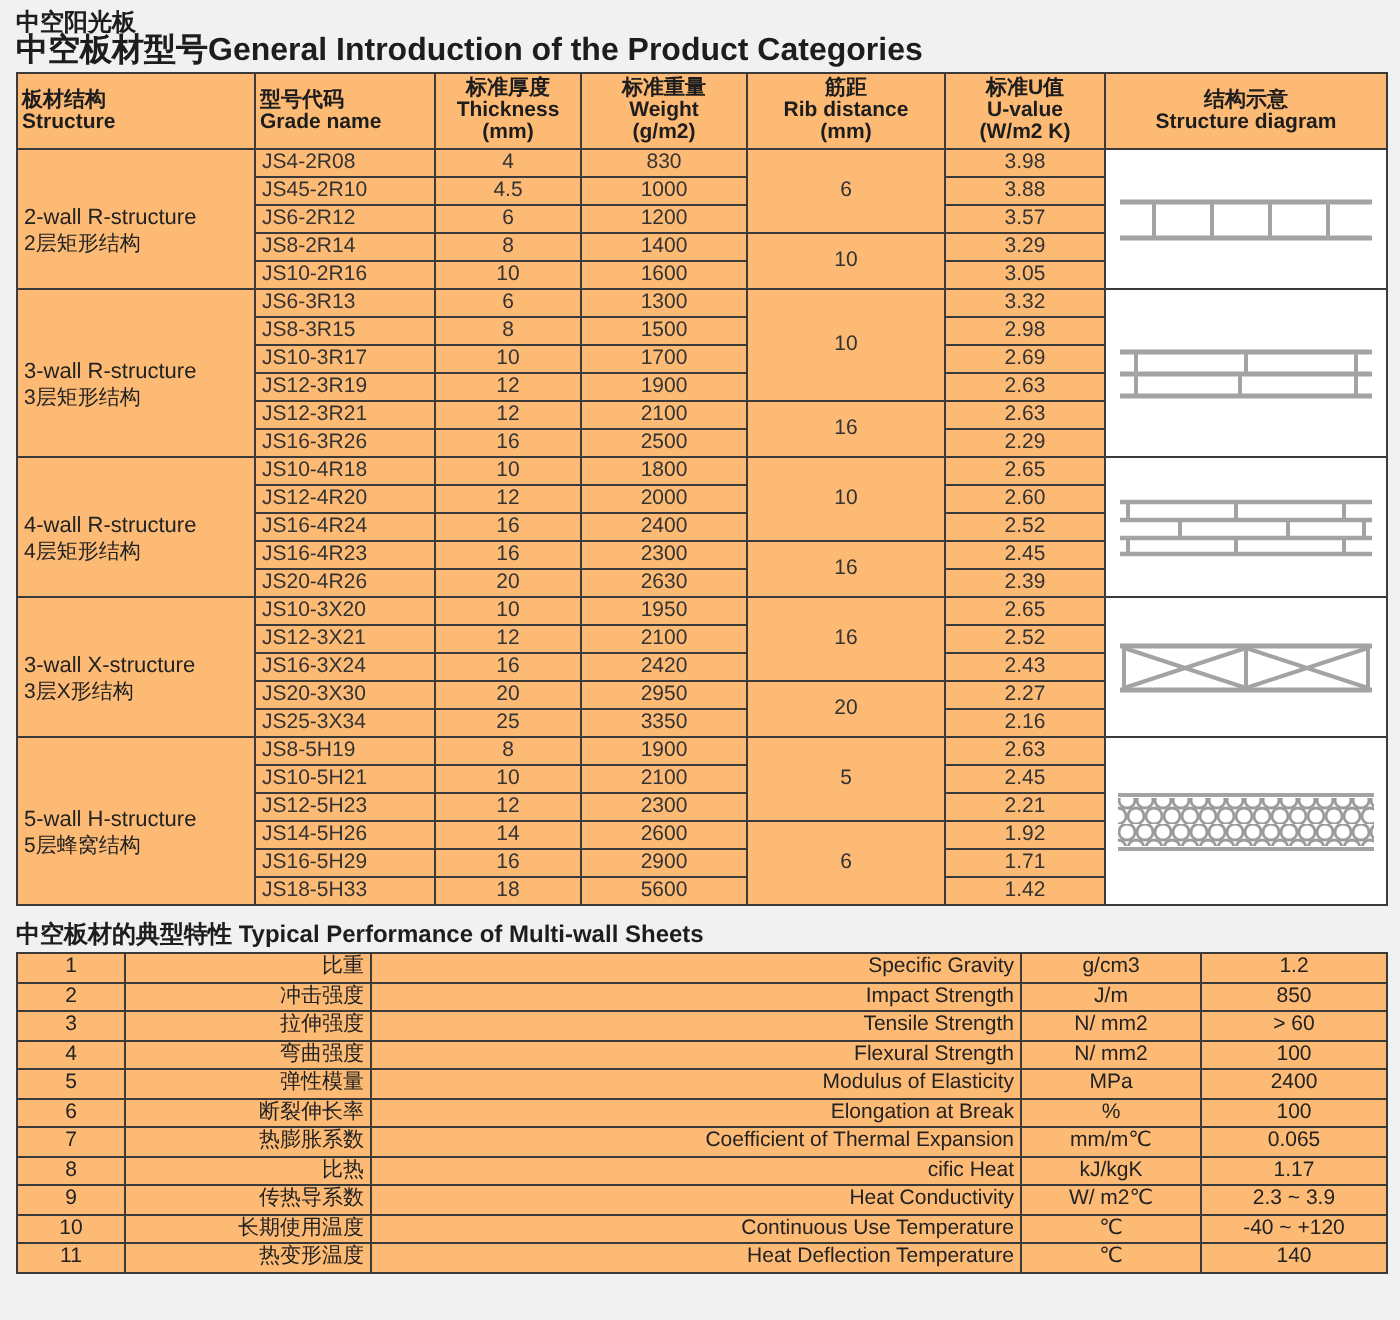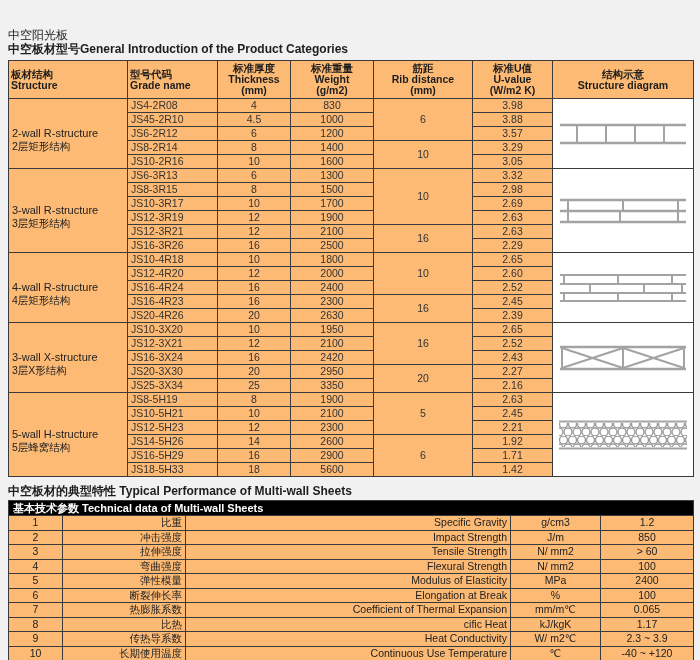--- a/index.html
+++ b/index.html
@@ -4,22 +4,22 @@
 <style>
   html,body{margin:0;padding:0;}
   body{
     width:700px;height:660px;overflow:hidden;
     background:#f1f1f1;
     font-family:"Liberation Sans","DejaVu Sans",sans-serif;
     color:#1d1d1d;
     -webkit-font-smoothing:antialiased;
   }
   .wrap{padding:4px 7px 0 8px;}
-  .title1{font-size:12px;font-weight:normal;line-height:14px;margin-top:24px;}
-  .title2{font-size:12px;font-weight:bold;line-height:15px;margin-bottom:3px;}
+  .title1{font-size:12px;font-weight:bold;line-height:14px;}
+  .title2{font-size:16px;font-weight:bold;line-height:15px;margin-bottom:3px;}
   .title3{font-size:12px;font-weight:bold;line-height:15px;margin:7px 0 1px 0;}
 
   table{border-collapse:collapse;table-layout:fixed;width:685px;background:#fdba74;}
   td,th{border:1px solid #3a3a3a;overflow:hidden;white-space:nowrap;}
 
   
   #products-table th{font-size:10.5px;font-weight:bold;line-height:11px;padding:2px 2px;vertical-align:middle;text-align:center;}
   #products-table th.hleft{text-align:left;vertical-align:middle;}
   #products-table td{font-size:10.5px;line-height:12.9px;height:13px;padding:0 3px;text-align:center;color:#333;}
   #products-table td.struct{text-align:left;vertical-align:middle;color:#222;}
@@ -371,23 +371,20 @@
 
   <table id="perf-table">
     <colgroup>
       <col style="width:54px">
         <col style="width:123px">
         <col style="width:325px">
       <col style="width:90px">
         <col style="width:93px">
     </colgroup>
     <tbody>
-      <tr class="bar">
-        <td colspan="5">基本技术参数 Technical data of Multi-wall Sheets</td>
-      </tr>
     <tr>
           <td class="c">1</td>
           <td class="l">比重</td>
           <td class="l">Specific Gravity</td>
           <td class="c">g/cm3</td>
           <td class="c">1.2</td>
         </tr>
         <tr>
           <td class="c">2</td>
           <td class="l">冲击强度</td>

